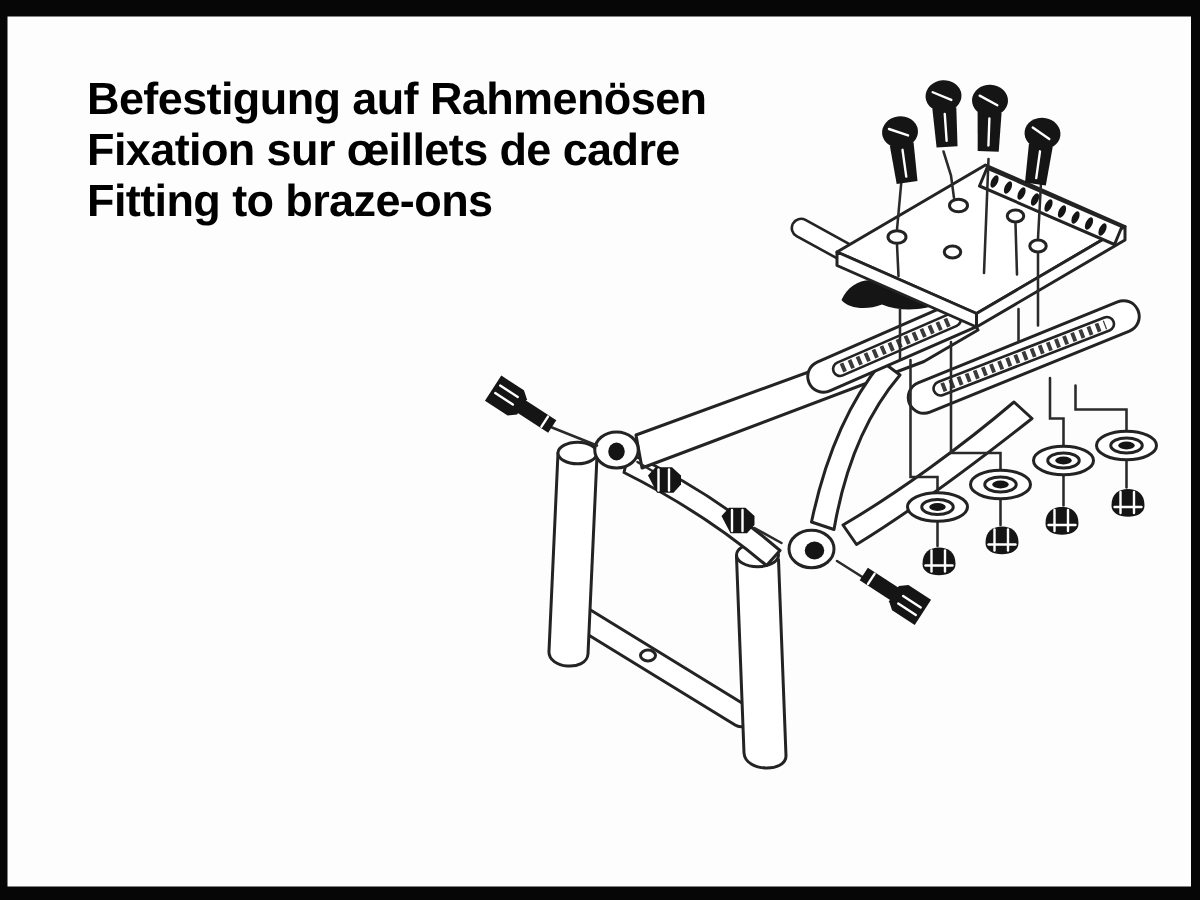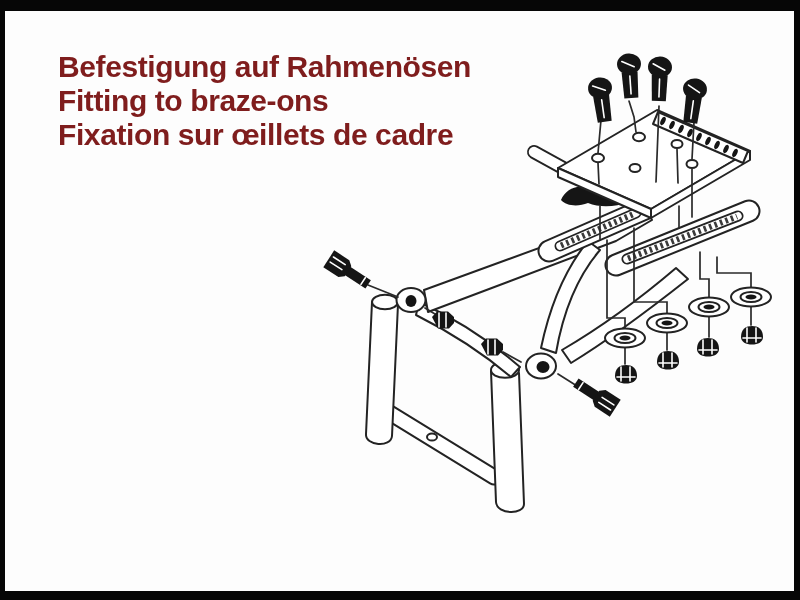--- a/index.html
+++ b/index.html
@@ -4,38 +4,38 @@
 <style>
   html,body{margin:0;padding:0;background:#000;}
   .stage{position:relative;width:800px;height:600px;background:#fdfdfd;overflow:hidden;
          font-family:"Liberation Sans", sans-serif;}
   
   .frame{position:absolute;background:#060606;}
   .frame.top{left:0;top:0;width:800px;height:11px;}
   .frame.left{left:0;top:0;width:5px;height:600px;}
   .frame.right{left:794px;top:0;width:6px;height:600px;}
   .frame.bottom{left:0;top:591px;width:800px;height:9px;}
-  .caption{position:absolute;left:58px;top:50px;color:#7f1d1d;
+  .caption{position:absolute;left:58px;top:50px;color:#000000;
            font-size:30px;font-weight:bold;letter-spacing:-0.4px;line-height:34px;
            filter:blur(0.35px);white-space:nowrap;}
   .art{position:absolute;left:0;top:0;filter:blur(0.45px);}
   svg .wfill{fill:#ffffff;stroke:#232323;stroke-width:2;stroke-linejoin:round;}
   svg .dark{fill:#151515;stroke:none;}
   svg .thin{stroke:#2a2a2a;stroke-width:1.7;fill:none;stroke-linecap:round;}
   svg .hl{stroke:#ffffff;stroke-width:1.6;fill:none;stroke-linecap:round;}
 </style>
 </head>
 <body>
 
 <div class="stage">
 
   <div class="caption">
     <div>Befestigung auf Rahmenösen</div>
+    <div>Fixation sur œillets de cadre</div>
     <div>Fitting to braze-ons</div>
-    <div>Fixation sur œillets de cadre</div>
   </div>
 
   <svg class="art" width="800" height="600" viewBox="0 0 800 600">
 
     <g>
       <line x1="380" y1="407" x2="494" y2="477" stroke="#232323" stroke-width="17" stroke-linecap="round"></line>
       <line x1="380" y1="407" x2="494" y2="477" stroke="#ffffff" stroke-width="13" stroke-linecap="round"></line>
     </g>
     <g>
       <path class="wfill" d="M 372,302 L 366,434 C 365,446 391,448 392,436 L 398,304 Z"></path>

